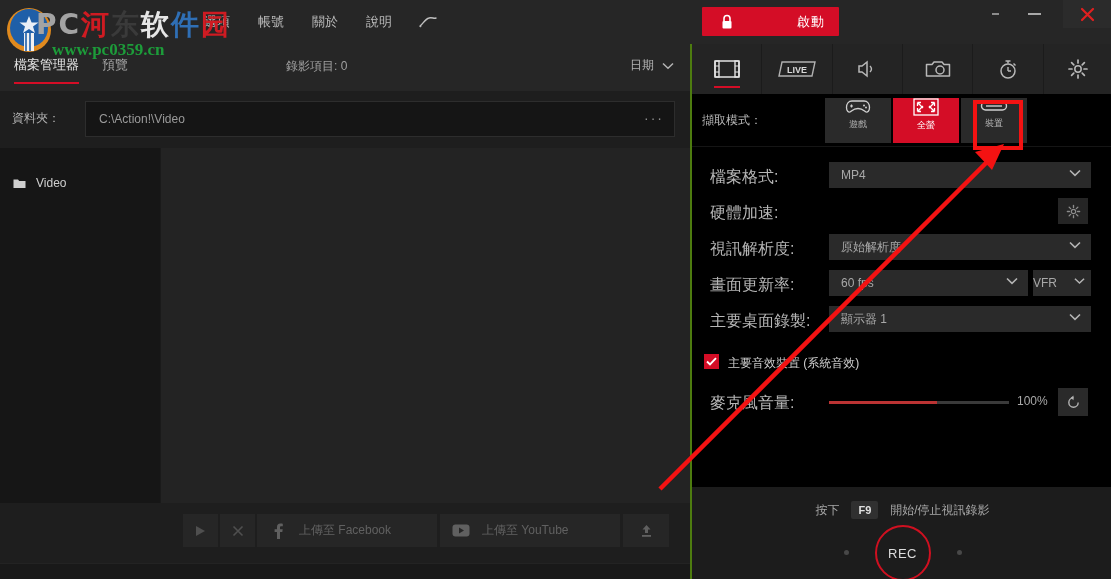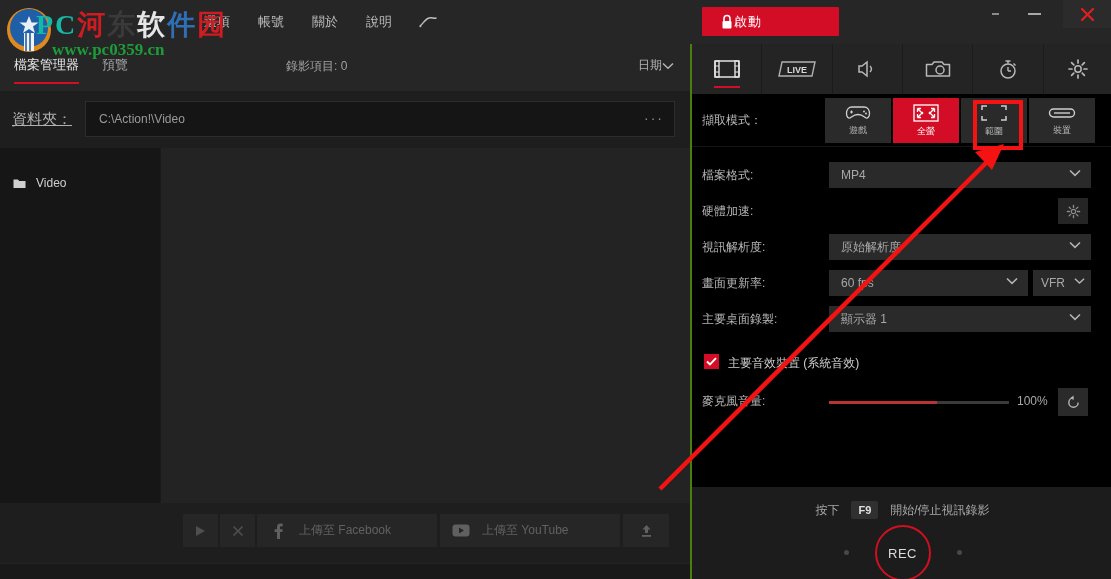--- a/index.html
+++ b/index.html
@@ -29,42 +29,42 @@
     align-items: center; justify-content: center; cursor: pointer;
   }
 
   .activate-btn {
     position: absolute; left: 702px; top: 7px; width: 137px; height: 29px;
     background: #d40d26; border: none; border-radius: 1px;
     display: flex; align-items: center; cursor: pointer;
   }
   .activate-btn .lock { margin-left: 18px; display: flex; }
   .activate-btn .lbl {
-    flex: 1; text-align: left; color: #fff; font-size: 13px;
+    flex: 1; text-align: right; color: #fff; font-size: 13px;
     margin-right: 14px; letter-spacing: 1px;
   }
 
   .wctrl { position: absolute; top: 0; height: 28px; cursor: pointer;
            display: flex; align-items: center; justify-content: center; }
   .wc-dot   { left: 980px; width: 30px; }
   .wc-min   { left: 1017px; width: 34px; }
   .wc-close { left: 1063px; width: 48px; height: 28px; background: #2b2b2b; }
   .dash-sm { width: 7px; height: 2px; background: #8b8b8b; }
   .dash-md { width: 13px; height: 2px; background: #a8a8a8; }
 
   
   .watermark { position: absolute; left: 0; top: 0; width: 290px; height: 62px;
                pointer-events: none; z-index: 40; }
   .wm-logo { position: absolute; left: 6px; top: 7px; width: 46px; height: 46px; }
   .wm-text {
     position: absolute; left: 36px; top: 6px;
     font-family: "DejaVu Sans", sans-serif; font-weight: bold; font-size: 28px;
     letter-spacing: 2px; white-space: nowrap;
   }
-  .wm-text .c1 { color: #14b8a6; font-family: Liberation Serif, serif; }
+  .wm-text .c1 { color: #a3a3a3; }
   .wm-text .c2 { color: #cf1b22; }
   .wm-text .c3 { color: #3a3a3a; }
   .wm-text .c4 { color: #e6e6e6; }
   .wm-text .c5 { color: #2f6fb5; }
   .wm-text .c6 { color: #cf1b22; }
   .wm-url {
     position: absolute; left: 52px; top: 40px;
     font-family: "Liberation Serif", serif; font-weight: bold; font-size: 17px;
     color: #1d9c3a; white-space: nowrap;
   }
@@ -77,25 +77,25 @@
              background: #262626; }
   .lp-tab {
     position: absolute; top: 12px; font-size: 13px; color: #a9a9a9;
     cursor: pointer; padding-bottom: 8px;
   }
   .lp-tab.active { color: #e8e8e8; border-bottom: 2px solid #d40d26; }
   .lp-tab-files { left: 14px; }
   .lp-tab-preview { left: 102px; }
   .lp-count { position: absolute; left: 286px; top: 14px; font-size: 12px; color: #a0a0a0; }
   .lp-sort { position: absolute; right: 16px; top: 13px; display: flex;
-             align-items: center; gap: 0; cursor: pointer; }
+             align-items: center; gap: 8px; cursor: pointer; }
   .lp-sort span { font-size: 12px; color: #b4b4b4; }
 
   .folder-row { position: absolute; left: 0; top: 47px; width: 690px; height: 57px; }
-  .folder-label { position: absolute; left: 12px; top: 19px; font-size: 15px; color: #b0b0b0; text-decoration: underline; }
+  .folder-label { position: absolute; left: 12px; top: 19px; font-size: 12px; color: #b0b0b0; }
   .folder-input {
     position: absolute; left: 85px; top: 10px; width: 590px; height: 36px;
     background: #151515; border: 1px solid #2d2d2d; cursor: text;
   }
   .folder-path { position: absolute; left: 13px; top: 10px; font-size: 12px; color: #9a9a9a; }
   .folder-dots { position: absolute; right: 10px; top: 8px; font-size: 14px;
                  color: #8c8c8c; letter-spacing: 2px; cursor: pointer; }
 
   .folder-list { position: absolute; left: 0; top: 104px; width: 160px; height: 355px;
                  background: #161616; }
@@ -135,30 +135,30 @@
   .rp-tab:last-child { border-right: none; }
   .rp-tab.active::after { content: ''; position: absolute; bottom: 6px;
             left: 50%; transform: translateX(-50%); width: 26px; height: 2px;
             background: #d40d26; }
 
   .cap-row { position: absolute; left: 0; top: 50px; width: 421px; height: 53px;
              border-bottom: 1px solid #151515; }
   .cap-label { position: absolute; left: 10px; top: 18px; font-size: 12px; color: #b6b6b6; }
   .cap-modes { position: absolute; left: 133px; top: 4px; display: flex; gap: 2px; }
   .cap-btn { width: 66px; height: 45px; background: #2a2a2a; display: flex;
-             flex-direction: column; align-items: center; justify-content: center;
+             flex-direction: column; align-items: center; 
              gap: 3px; cursor: pointer; border: none; }
   .cap-btn.sel { background: #d40d26; }
   .cap-btn .cb-lbl { font-size: 9px; color: #b8b8b8; }
   .cap-btn.sel .cb-lbl { color: #fff; }
 
   .srows { position: absolute; left: 0; top: 103px; width: 421px; height: 340px;
            overflow: hidden; }
   .srow { position: relative; height: 36px; margin-top: 0; }
-  .s-lbl { position: absolute; left: 10px; top: 10px; font-size: 12px; color: #b6b6b6;
+  .s-lbl { position: absolute; left: 18px; top: 10px; font-size: 16px; color: #b6b6b6;
            white-space: nowrap; }
   .combo { position: absolute; background: #2a2a2a; border: none; height: 26px;
            display: flex; align-items: center; cursor: pointer; }
   .combo .c-val { margin-left: 12px; font-size: 12px; color: #a8a8a8; white-space: nowrap; }
   .combo .c-chev { position: absolute; right: 10px; top: 7px; }
   .sq-btn { position: absolute; background: #252525; height: 26px; width: 30px;
             display: flex; align-items: center; justify-content: center; cursor: pointer; }
 
   .chk-row { position: relative; height: 30px; }
   .chk-box { position: absolute; left: 12px; top: 5px; width: 15px; height: 15px;
@@ -401,26 +401,20 @@
           <svg width="26" height="18" viewBox="0 0 26 18">
             <rect x="1" y="1" width="24" height="16" stroke="#fff" stroke-width="1.3" fill="none"></rect>
             <path d="M4.5 4.5 L10 10 M4.5 4.5 v3.5 M4.5 4.5 h3.5" stroke="#fff" stroke-width="1.3"></path>
             <path d="M21.5 4.5 L16 10 M21.5 4.5 v3.5 M21.5 4.5 h-3.5" stroke="#fff" stroke-width="1.3"></path>
             <path d="M4.5 13.5 L10 8 M4.5 13.5 v-3.5 M4.5 13.5 h3.5" stroke="#fff" stroke-width="1.3"></path>
             <path d="M21.5 13.5 L16 8 M21.5 13.5 v-3.5 M21.5 13.5 h-3.5" stroke="#fff" stroke-width="1.3"></path>
           </svg>
           <span class="cb-lbl">全螢</span>
         </div>
 
-        <div class="cap-btn">
-          <svg width="28" height="18" viewBox="0 0 28 18">
-            <path d="M2 6 V2 H7 M21 2 H26 V6 M26 12 V16 H21 M7 16 H2 V12" stroke="#cfcfcf" stroke-width="1.5" fill="none"></path>
-          </svg>
-          <span class="cb-lbl">範圍</span>
-        </div>
 
         <div class="cap-btn">
           <svg width="28" height="16" viewBox="0 0 28 16">
             <rect x="1.5" y="4" width="25" height="8" rx="4" stroke="#cfcfcf" stroke-width="1.4" fill="none"></rect>
             <path d="M6 8 h16" stroke="#cfcfcf" stroke-width="1.4"></path>
           </svg>
           <span class="cb-lbl">裝置</span>
         </div>
       </div>
     </div>
@@ -459,21 +453,21 @@
 
       <div class="srow">
         <div class="s-lbl">畫面更新率:</div>
         <div class="combo" style="left:137px; top:5px; width:199px;">
           <span class="c-val">60 fps</span>
           <svg class="c-chev" width="12" height="8" viewBox="0 0 12 8">
               <path d="M1 1.5 L6 6.3 L11 1.5" stroke="#b4b4b4" stroke-width="1.6" fill="none"></path>
             </svg>
         </div>
         <div class="combo" style="left:341px; top:5px; width:58px;">
-          <span class="c-val" style="margin-left:8px">VFR</span>
+          <span class="c-val" style="margin-left:0">VFR</span>
           <svg class="c-chev" style="right:6px" width="11" height="8" viewBox="0 0 12 8">
               <path d="M1 1.5 L6 6.3 L11 1.5" stroke="#b4b4b4" stroke-width="1.6" fill="none"></path>
             </svg>
         </div>
       </div>
 
       <div class="srow">
         <div class="s-lbl">主要桌面錄製:</div>
         <div class="combo" style="left:137px; top:5px; width:262px;">
           <span class="c-val">顯示器 1</span>

